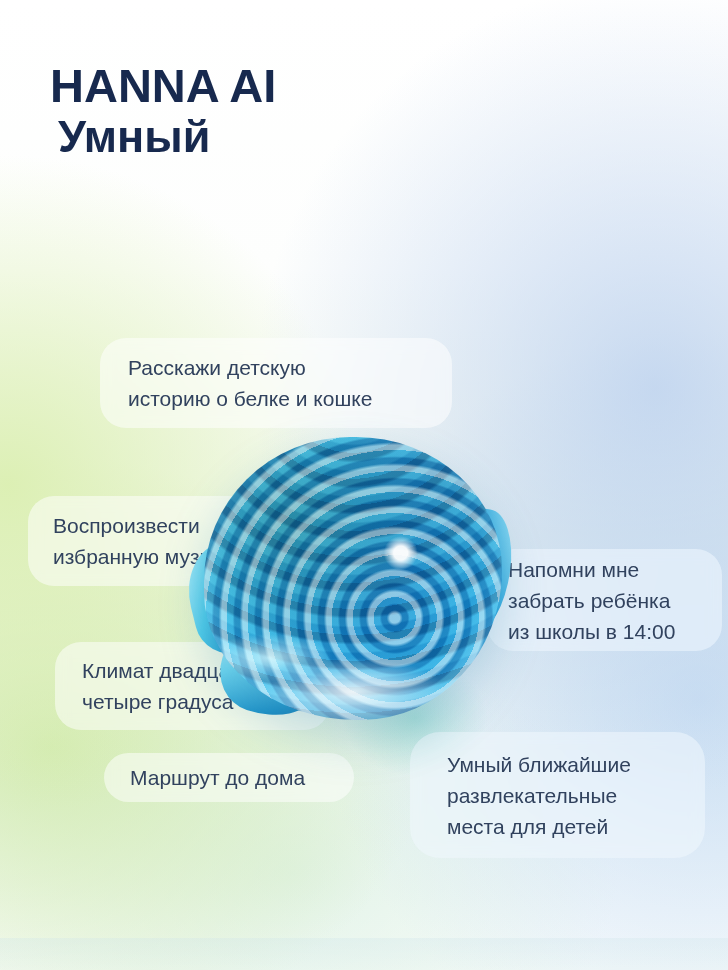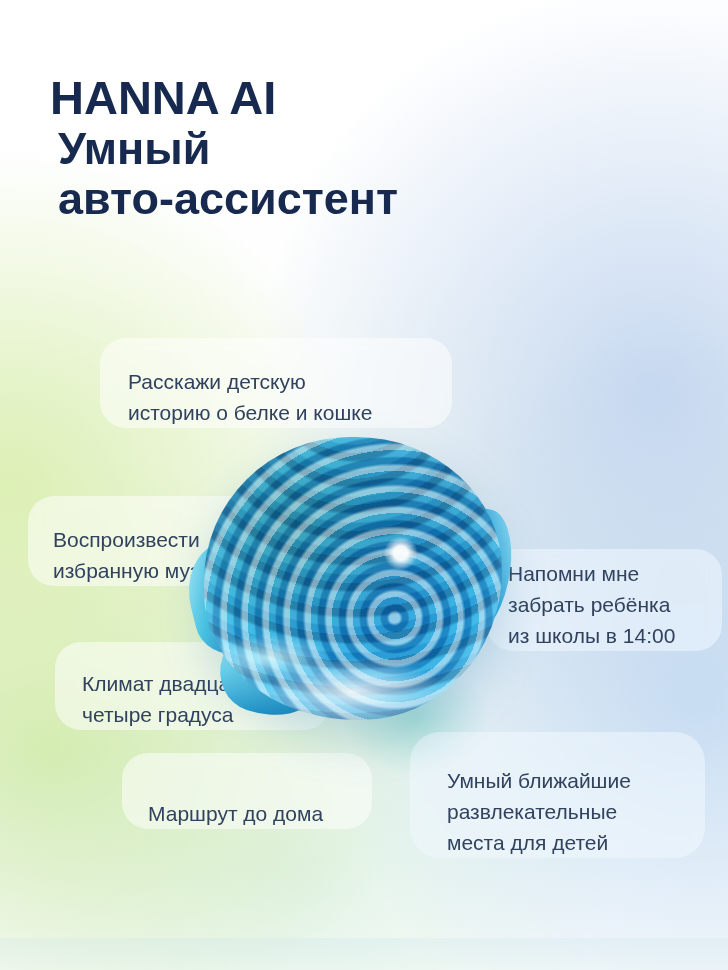--- a/index.html
+++ b/index.html
@@ -9,35 +9,35 @@
       radial-gradient(55% 42% at 90% 40%, rgba(186,208,238,0.80) 0%, rgba(186,208,238,0) 100%),
       radial-gradient(52% 38% at 96% 72%, rgba(176,206,240,0.62) 0%, rgba(176,206,240,0) 100%),
       radial-gradient(48% 34% at 1% 50%, rgba(219,239,177,0.95) 0%, rgba(219,239,177,0) 100%),
       radial-gradient(52% 30% at 7% 77%, rgba(206,233,166,0.85) 0%, rgba(206,233,166,0) 100%),
       radial-gradient(10% 6% at 57% 74%, rgba(120,212,190,0.55) 0%, rgba(120,212,190,0) 100%),
       radial-gradient(45% 24% at 40% 90%, rgba(208,236,214,0.55) 0%, rgba(208,236,214,0) 100%),
       linear-gradient(180deg,#ffffff 0%,#fdfefd 28%,#f4f9f0 55%,#f5fafa 82%,#fbfdfd 100%);
   }
 
   
-  .title{position:absolute;left:50px;top:72px;color:#17294e;}
+  .title{position:absolute;left:50px;top:60px;color:#17294e;}
   .brand{font-size:47px;line-height:52px;font-weight:700;letter-spacing:0px;}
   .sub{font-size:45px;line-height:50px;font-weight:700;margin-left:8px;}
 
   
-  .bubble{position:absolute;z-index:3;display:flex;flex-direction:column;justify-content:flex-end;
+  .bubble{position:absolute;z-index:3;display:flex;flex-direction:column;justify-content:center;
     background:rgba(255,255,255,0.52);border-radius:26px;
     -webkit-backdrop-filter:blur(7px);backdrop-filter:blur(7px);}
   .bubble-text{font-size:21px;line-height:31px;color:#31425e;white-space:pre-line;}
   .b1{left:100px;top:338px;width:324px;height:90px;padding-left:28px;}
   .b2{left:448px;top:398px;width:205px;height:68px;padding-left:29px;background:rgba(244,249,255,0.50);}
   .b3{left:28px;top:496px;width:262px;height:90px;padding-left:25px;}
   .b4{left:487px;top:549px;width:214px;height:102px;padding-left:21px;background:rgba(240,247,255,0.55);}
   .b5{left:55px;top:642px;width:248px;height:88px;padding-left:27px;}
-  .b6{left:122px;top:753px;width:224px;height:76px;padding-left:26px;}
+  .b6{left:104px;top:753px;width:224px;height:49px;padding-left:26px;}
   .b7{left:410px;top:732px;width:258px;height:126px;padding-left:37px;background:rgba(240,248,253,0.55);border-radius:30px;}
 
   
   .orb-wrap{position:absolute;left:204px;top:437px;width:298px;height:283px;z-index:5;}
   .orb{position:absolute;inset:0;
     border-radius:50% 50% 48% 52% / 52% 48% 54% 46%;
     background:
       radial-gradient(circle at 66% 41%, rgba(255,255,255,0.95) 0 7px, rgba(255,255,255,0) 17px),
       radial-gradient(ellipse 42% 16% at 50% 90%, rgba(255,255,255,0.85) 0%, rgba(255,255,255,0) 75%),
       radial-gradient(ellipse 30% 12% at 22% 78%, rgba(225,253,255,0.75) 0%, rgba(225,253,255,0) 70%),
@@ -68,21 +68,20 @@
 </head>
 <body>
 
 <div id="canvas">
 
   <div class="bottom-band"></div>
 
   <div class="title">
     <div class="brand">HANNA AI</div>
     <div class="sub">Умный</div>
-    <div class="sub">авто-ассистент</div>
   </div>
 
   <div class="bubble b1">
     <span class="bubble-text">Расскажи детскую
 историю о белке и кошке</span>
   </div>
 
 
   <div class="bubble b3">
     <span class="bubble-text">Воспроизвести

